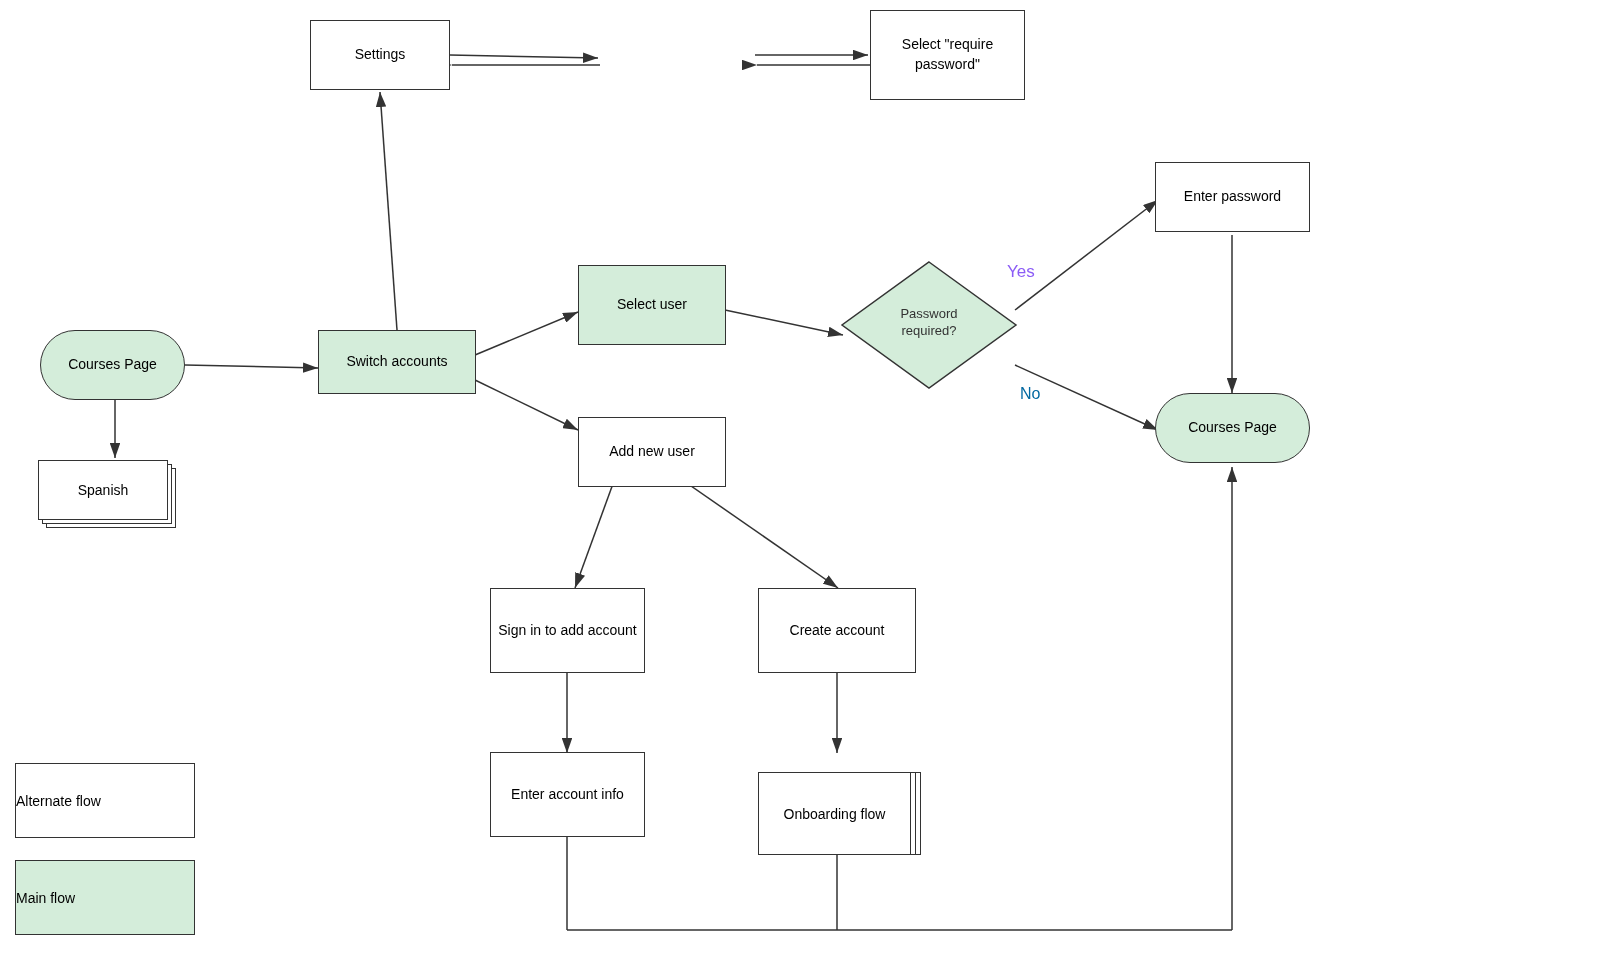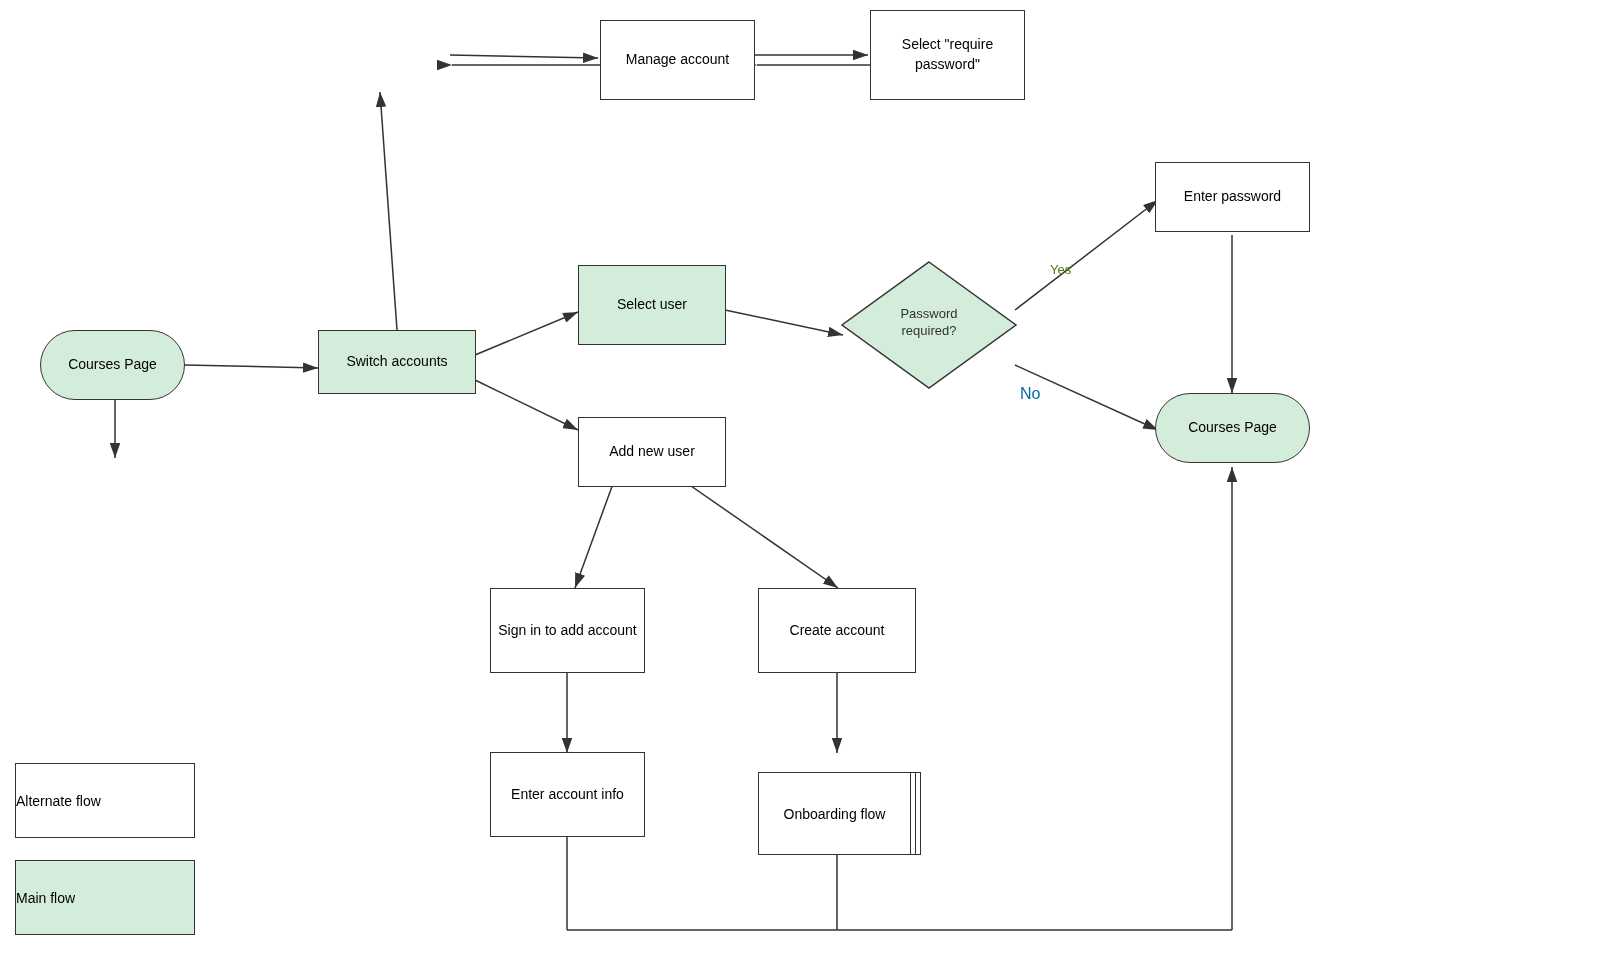--- a/index.html
+++ b/index.html
@@ -153,33 +153,40 @@
 
     <line x1="567" y1="835" x2="567" y2="930" stroke="#333" stroke-width="1.5"></line>
 
     <line x1="567" y1="930" x2="1232" y2="930" stroke="#333" stroke-width="1.5"></line>
 
     <line x1="1232" y1="930" x2="1232" y2="467" stroke="#333" stroke-width="1.5" marker-end="url(#arrowhead)"></line>
 
     <line x1="837" y1="835" x2="837" y2="930" stroke="#333" stroke-width="1.5"></line>
   </svg>
 
-
-  <div class="node rect-node" style="left:600px; top:20px; width:155px; height:80px;">
-    <span>Manage account</span>
-  </div>
+  <div class="node rect-node" style="left:310px; top:20px; width:140px; height:70px;">
+    <span>Settings</span>
+  </div>
+
 
   <div class="node rect-node" style="left:870px; top:10px; width:155px; height:90px;">
     <span>Select "require password"</span>
   </div>
 
   <div class="node green-rounded" style="left:40px; top:330px; width:145px; height:70px;">
     <span>Courses Page</span>
   </div>
 
+  <div class="stacked-node" style="left:38px; top:460px; width:140px; height:70px;">
+    <div class="back1" style="left:8px; top:8px; width:130px; height:60px;"></div>
+    <div class="back2" style="left:4px; top:4px; width:130px; height:60px;"></div>
+    <div class="front" style="left:0px; top:0px; width:130px; height:60px;">
+      <span>Spanish</span>
+    </div>
+  </div>
 
   <div class="node green-rect" style="left:318px; top:330px; width:158px; height:64px;">
     <span>Switch accounts</span>
   </div>
 
   <div class="node green-rect" style="left:578px; top:265px; width:148px; height:80px;">
     <span>Select user</span>
   </div>
 
   <div class="node rect-node" style="left:578px; top:395px; width:148px; height:70px;margin-top:22px;">
@@ -187,21 +194,21 @@
   </div>
 
   <div class="diamond-container" style="left:840px; top:260px; width:178px; height:130px;">
     <svg width="178" height="130" viewBox="0 0 178 130">
       <polygon points="89,2 176,65 89,128 2,65" fill="#d4edda" stroke="#333" stroke-width="1.5"></polygon>
       <text x="89" y="58" text-anchor="middle" font-family="Arial" font-size="13" fill="#333">Password</text>
       <text x="89" y="75" text-anchor="middle" font-family="Arial" font-size="13" fill="#333">required?</text>
     </svg>
   </div>
 
-  <div style="position:absolute; left:1050px; top:262px; font-size:13px; color:#4d7c0f;">
+  <div style="position:absolute; left:1007px; top:262px; font-size:17px; color:#8b5cf6;">
     <span>Yes</span>
   </div>
 
   <div style="position:absolute; left:1020px; top:385px; font-size:16px; color:#0369a1;">
     <span>No</span>
   </div>
 
   <div class="node rect-node" style="left:1155px; top:162px; width:155px; height:70px;">
     <span>Enter password</span>
   </div>

